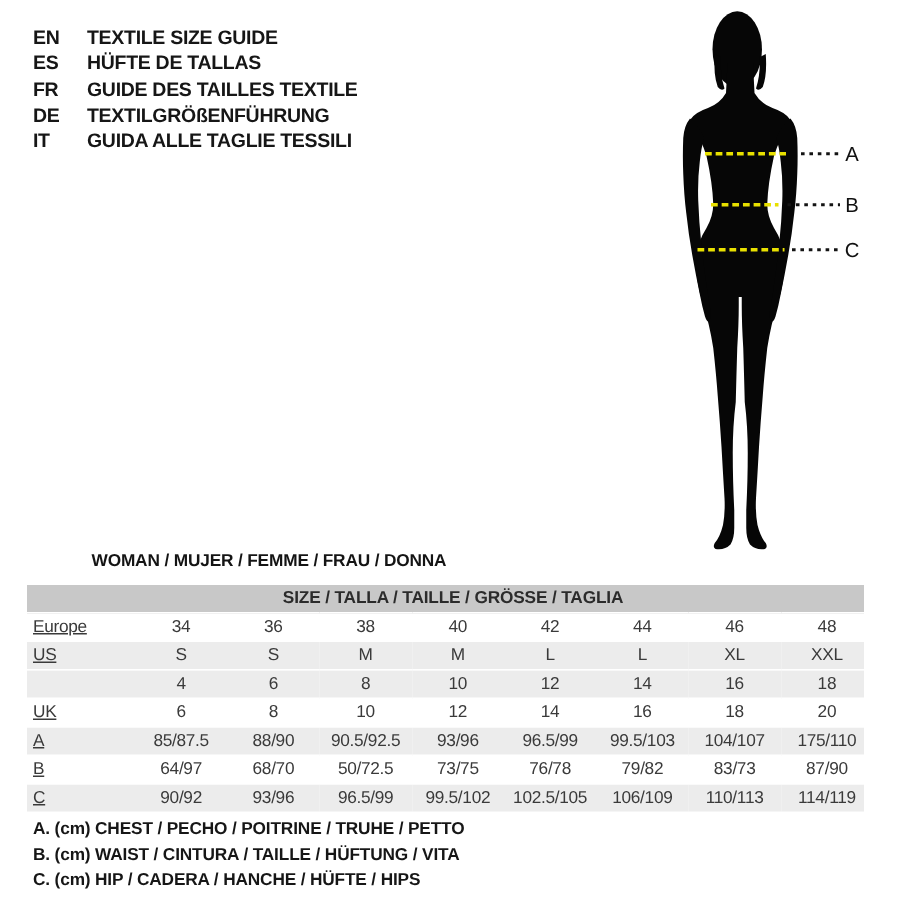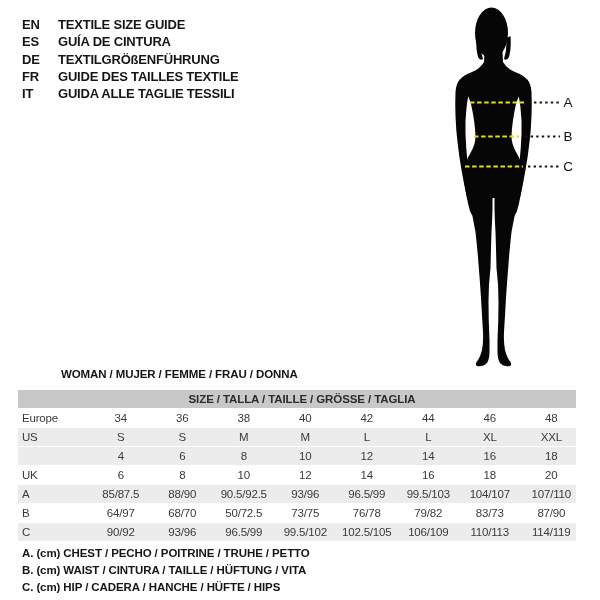--- a/index.html
+++ b/index.html
@@ -26,48 +26,48 @@
   
   .size-table{
     position:absolute;left:18px;top:390px;width:564px;border-collapse:collapse;table-layout:fixed;
     font-size:11.5px;color:#3a3a3a;letter-spacing:-0.2px;
   }
   .size-table th,.size-table td{padding:0;height:18px;vertical-align:middle;font-weight:normal;}
   .size-table thead th{
     background:#c8c8c8;color:#2b2b2b;text-align:center;padding-left:4px;font-weight:600;letter-spacing:-0.1px;
   }
   .size-table td{text-align:center;}
-  .size-table .rl{text-align:left;padding-left:4px;color:#3a3a3a;}
+  .size-table .rl{text-align:left;padding-left:4px;color:#3a3a3a;text-decoration:underline;}
   .size-table tr.z{background:#ececec;}
   .size-table tbody tr{border-top:1px solid #ffffff;}
   
   .legend{position:absolute;left:22px;top:545px;}
   .legend-line{font-size:11.5px;font-weight:bold;line-height:17.2px;letter-spacing:-0.1px;color:#161616;}
 </style>
 </head>
 <body>
 
 <div class="canvas">
 
   <div class="lang-block">
     <div class="lang-row">
       <span class="code">EN</span>
       <span class="lbl">TEXTILE SIZE GUIDE</span>
     </div>
     <div class="lang-row">
       <span class="code">ES</span>
-      <span class="lbl">GUÍA DE CINTURA</span>
+      <span class="lbl">HÜFTE DE TALLAS</span>
+    </div>
+    <div class="lang-row">
+      <span class="code">FR</span>
+      <span class="lbl">GUIDE DES TAILLES TEXTILE</span>
     </div>
     <div class="lang-row">
       <span class="code">DE</span>
       <span class="lbl">TEXTILGRÖßENFÜHRUNG</span>
-    </div>
-    <div class="lang-row">
-      <span class="code">FR</span>
-      <span class="lbl">GUIDE DES TAILLES TEXTILE</span>
     </div>
     <div class="lang-row">
       <span class="code">IT</span>
       <span class="lbl">GUIDA ALLE TAGLIE TESSILI</span>
     </div>
   </div>
 
   <div class="figure">
     <svg width="170" height="380" viewBox="0 0 170 380">
 
@@ -228,21 +228,21 @@
       </tr>
       <tr class="z">
         <td class="rl">A</td>
         <td>85/87.5</td>
         <td>88/90</td>
         <td>90.5/92.5</td>
         <td>93/96</td>
         <td>96.5/99</td>
         <td>99.5/103</td>
         <td>104/107</td>
-        <td>107/110</td>
+        <td>175/110</td>
       </tr>
       <tr>
         <td class="rl">B</td>
         <td>64/97</td>
         <td>68/70</td>
         <td>50/72.5</td>
         <td>73/75</td>
         <td>76/78</td>
         <td>79/82</td>
         <td>83/73</td>

